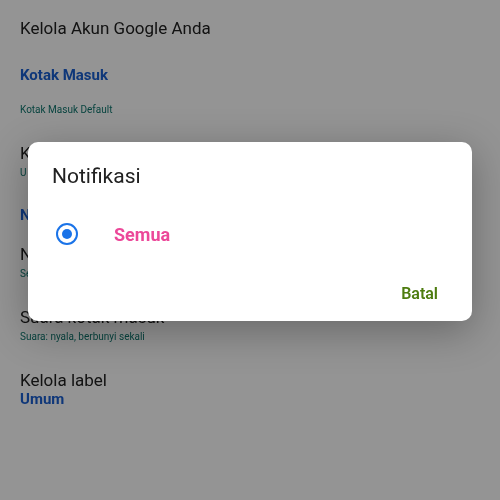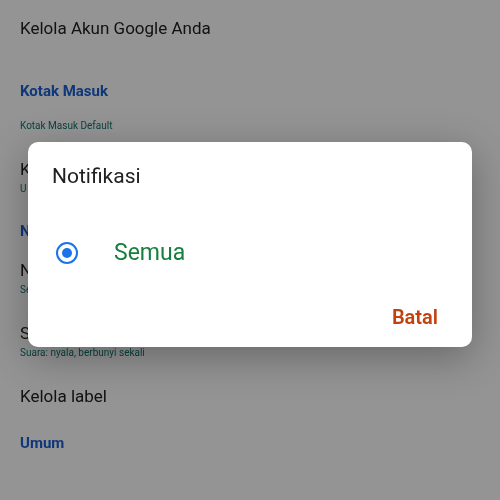--- a/index.html
+++ b/index.html
@@ -9,52 +9,52 @@
       font-family: Roboto, -apple-system, BlinkMacSystemFont, "Segoe UI", Arial, sans-serif;
       background: #fff;
       position: relative;
       overflow: hidden;
     }
     .settings-list {
       padding: 18px 20px 0 20px;
       font-size: 17px;
       color: #212121;
     }
-    .manage-account { margin-bottom: 44px; font-size: 17px; }
+    .manage-account { margin-bottom: 28px; font-size: 17px; }
     .section-header {
       color: #1a5fd0;
       font-weight: 700;
       font-size: 15px;
       margin-bottom: 20px;
     }
     .section-header.umum { margin-top: 0; margin-bottom: 11px; }
     .setting-row { margin-bottom: 28px; }
     .setting-row .title { font-size: 17px; color: #212121; margin-bottom: 4px; }
     .setting-row .sub { font-size: 10px; color: #0f766e; }
-    .single { font-size: 17px; color: #212121; margin-bottom: 28px; }
+    .single { font-size: 17px; color: #212121; }
     .overlay {
       position: absolute;
       inset: 0;
       background: rgba(0,0,0,0.42);
     }
     .dialog {
       position: absolute;
       top: 142px;
       left: 28px;
       right: 28px;
       background: #fff;
       border-radius: 10px;
       box-shadow: 0 10px 40px rgba(0,0,0,0.3);
       padding: 22px 22px 10px 22px;
     }
     .dialog-title {
       font-size: 21px;
       font-weight: 400;
       color: #212121;
-      margin-bottom: 38px;
+      margin-bottom: 22px;
       padding-left: 2px;
     }
     .radio-row {
       display: flex;
       align-items: center;
       padding: 13px 0;
       cursor: pointer;
     }
     .radio-outer {
       width: 22px;
@@ -69,32 +69,33 @@
       flex-shrink: 0;
     }
     .radio-outer.selected { border-color: #1a73e8; }
     .radio-inner {
       width: 10px;
       height: 10px;
       border-radius: 50%;
       background: #1a73e8;
     }
     .radio-label {
-      font-size: 23px;
-      color: #15803d;
+      font-size: 18px;
+      color: #ec4899;
+      font-weight: bold;
     }
     .dialog-actions {
       display: flex;
       justify-content: flex-end;
       margin-top: 18px;
     }
     .dialog-btn {
-      color: #c2410c;
+      color: #4d7c0f;
       font-weight: 600;
-      font-size: 20px;
+      font-size: 16px;
       padding: 8px 12px;
       cursor: pointer;
     }
   </style>
 </head>
 <body>
 
 <div class="settings-list">
   <div class="manage-account">Kelola Akun Google Anda</div>
   <div class="section-header">Kotak Masuk</div>

